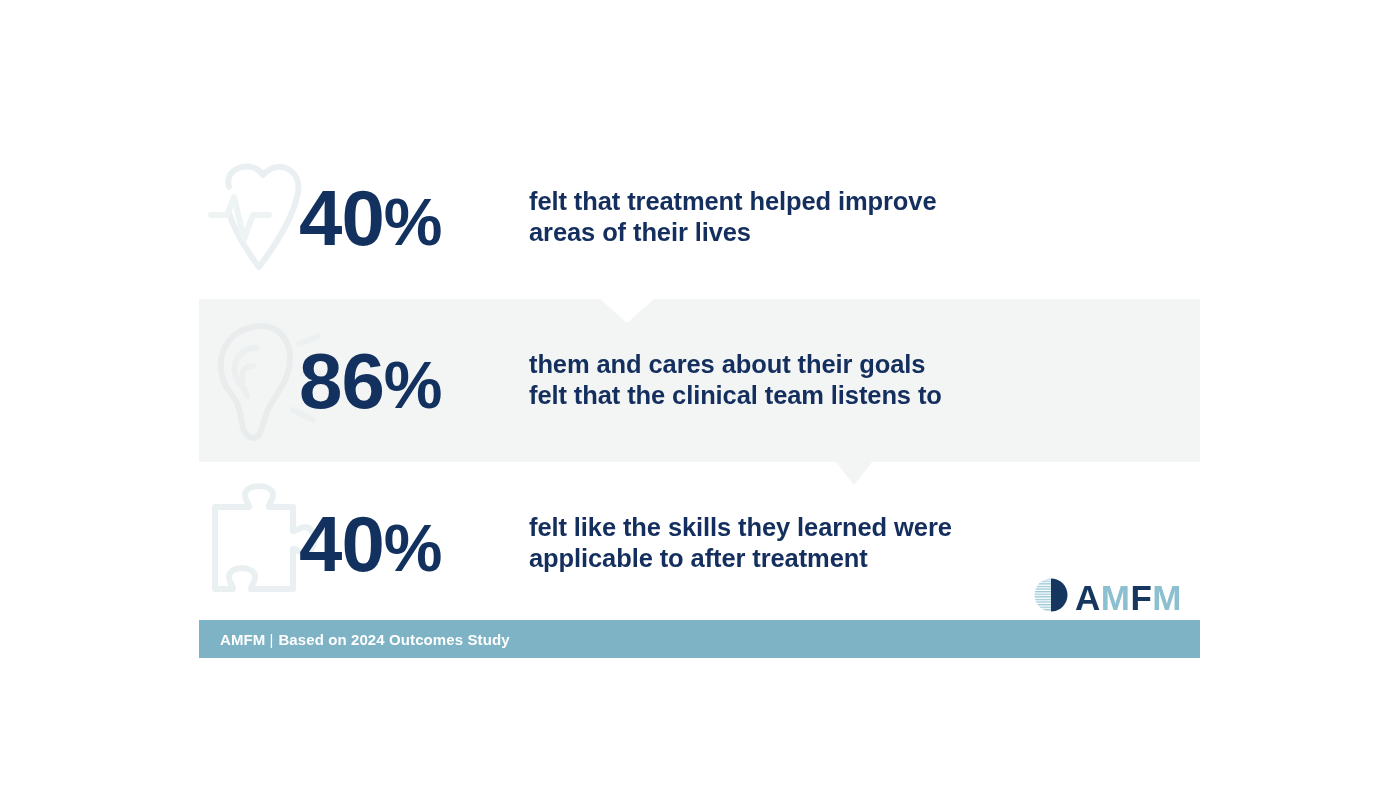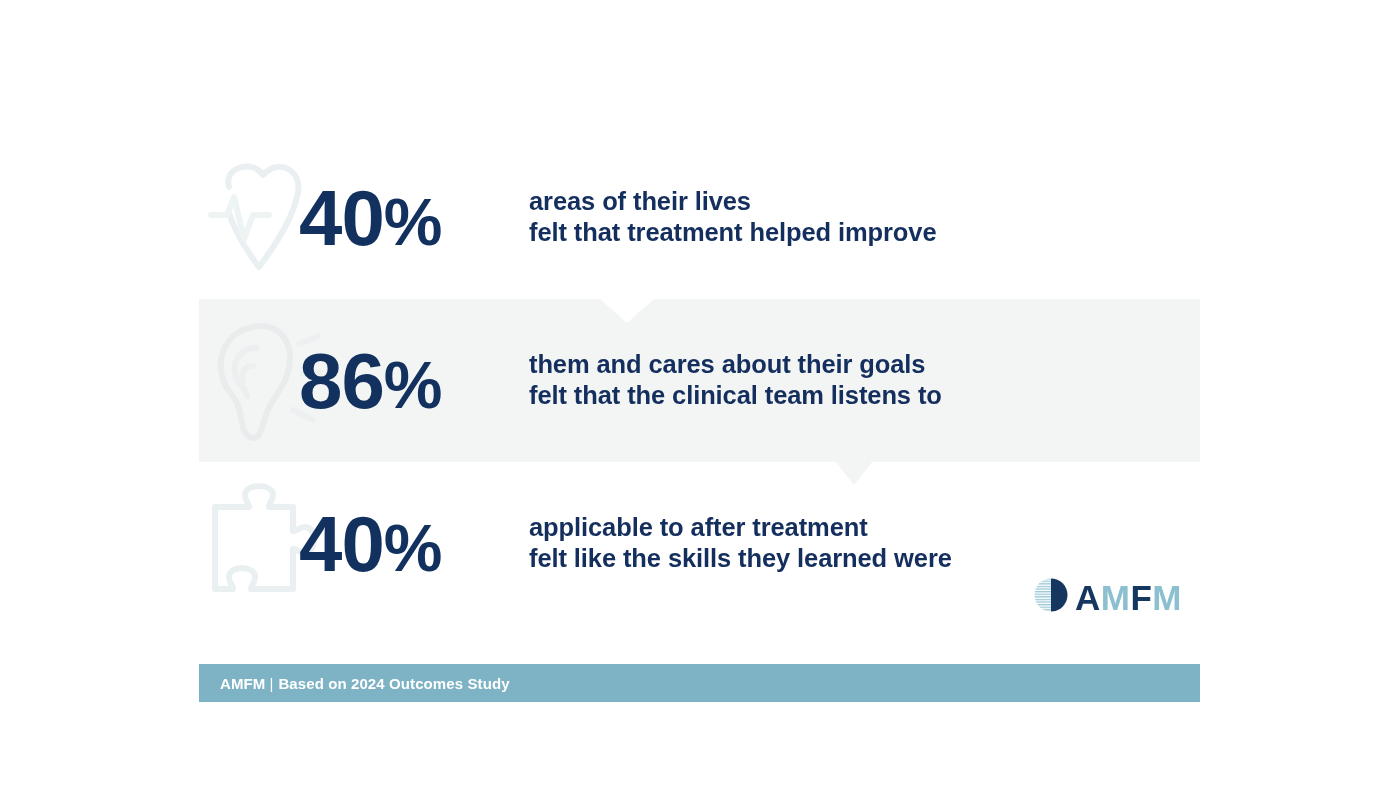--- a/index.html
+++ b/index.html
@@ -123,21 +123,21 @@
     line-height: 1;
     white-space: nowrap;
   }
   .brand-word .d { color: #15375f; }
   .brand-word .l { color: #8cbfd0; }
 
   
   .footer {
     position: absolute;
     left: 199px;
-    top: 664px;
+    top: 620px;
     width: 1001px;
     height: 38px;
     background: #7db3c5;
     display: flex;
     align-items: center;
   }
   .footer-text {
     margin-left: 21px;
     font-size: 15px;
     color: #ffffff;
@@ -165,22 +165,22 @@
 
   <div class="row" id="row-0">
     <div class="watermark">
       <svg viewBox="0 0 120 130" width="120" height="130" aria-hidden="true">
         <path d="M28 34 C 22 14, 52 6, 62 22 C 78 4, 104 18, 96 44 C 90 70, 70 98, 58 114 C 46 98, 34 80, 28 60" fill="none" stroke="#eaf0f1" stroke-width="6" stroke-linecap="round" stroke-linejoin="round"></path>
         <path d="M10 62 L26 62 L33 44 L43 86 L52 62 L68 62" fill="none" stroke="#eef3f4" stroke-width="6" stroke-linecap="round" stroke-linejoin="round"></path>
       </svg>
     </div>
     <div class="pct"><span>40</span><span class="sym">%</span></div>
     <div class="desc">
+      <span class="l">felt that treatment helped improve</span>
       <span class="l">areas of their lives</span>
-      <span class="l">felt that treatment helped improve</span>
     </div>
   </div>
 
   <div class="row" id="row-1">
     <div class="watermark">
       <svg viewBox="0 0 120 130" width="120" height="130" aria-hidden="true">
         <path d="M62 10 C 30 10, 18 34, 20 54 C 22 74, 34 78, 38 92 C 42 106, 40 120, 52 122" fill="none" stroke="#e9eced" stroke-width="6" stroke-linecap="round"></path>
         <path d="M62 10 C 84 12, 92 32, 88 52 C 84 72, 72 80, 66 96 C 60 112, 60 122, 52 122" fill="none" stroke="#e9eced" stroke-width="6" stroke-linecap="round"></path>
         <path d="M56 32 C 38 32, 32 46, 34 58 C 36 68, 44 70, 46 80" fill="none" stroke="#eceff0" stroke-width="6" stroke-linecap="round"></path>
         <path d="M52 50 C 42 50, 40 58, 42 64" fill="none" stroke="#eceff0" stroke-width="6" stroke-linecap="round"></path>
@@ -200,22 +200,22 @@
     <div class="watermark">
       <svg viewBox="0 0 120 130" width="120" height="130" aria-hidden="true">
         <path d="M44 16 C 44 4, 72 4, 72 16 C 72 22, 68 24, 68 28 L 92 28 L 92 52
                  C 96 52, 98 48, 104 48 C 116 48, 116 74, 104 74 C 98 74, 96 70, 92 70
                  L 92 110 L 50 110 C 50 106, 54 104, 54 98 C 54 86, 28 86, 28 98
                  C 28 104, 32 106, 32 110 L 14 110 L 14 28 L 48 28 C 48 24, 44 22, 44 16 Z" fill="none" stroke="#eaf0f2" stroke-width="6" stroke-linejoin="round" stroke-linecap="round"></path>
       </svg>
     </div>
     <div class="pct"><span>40</span><span class="sym">%</span></div>
     <div class="desc">
+      <span class="l">felt like the skills they learned were</span>
       <span class="l">applicable to after treatment</span>
-      <span class="l">felt like the skills they learned were</span>
     </div>
   </div>
 
   <div class="brand">
     <span class="brand-mark">
       <svg width="34" height="34" viewBox="0 0 34 34" aria-hidden="true">
         <defs>
           <pattern id="stripes" width="34" height="2.6" patternUnits="userSpaceOnUse">
             <rect x="0" y="0" width="34" height="1.5" fill="#9cc8d8"></rect>
             <rect x="0" y="1.5" width="34" height="1.1" fill="#ffffff"></rect>

